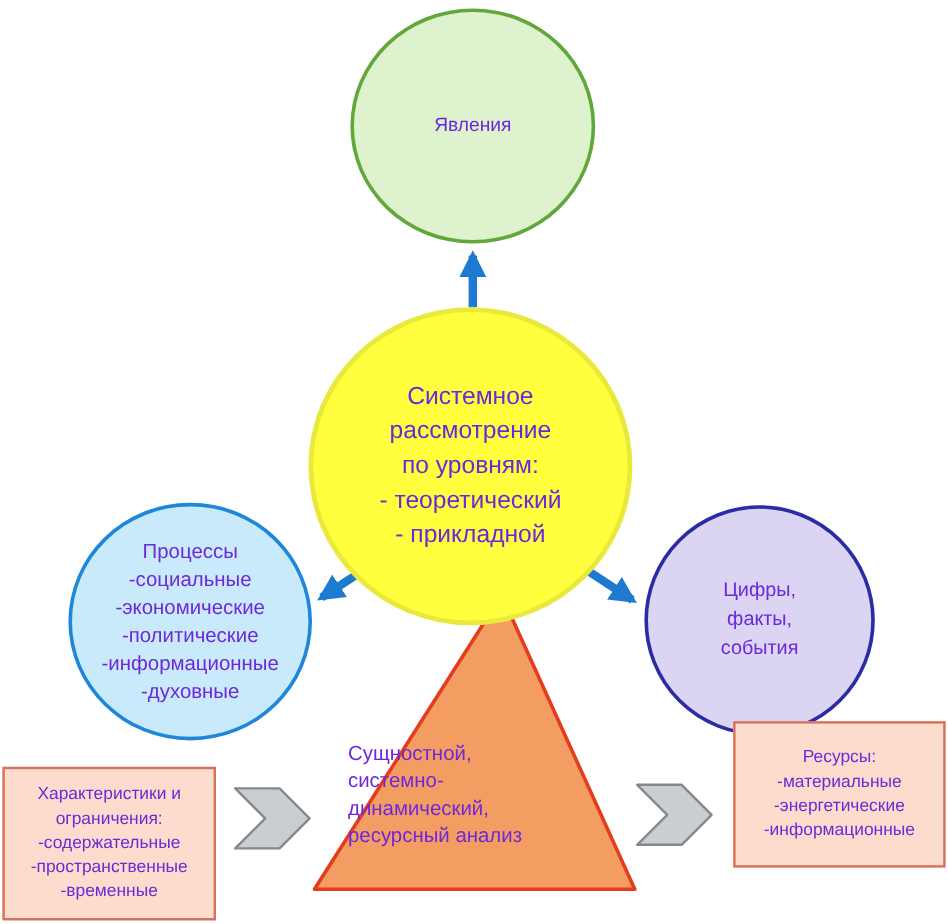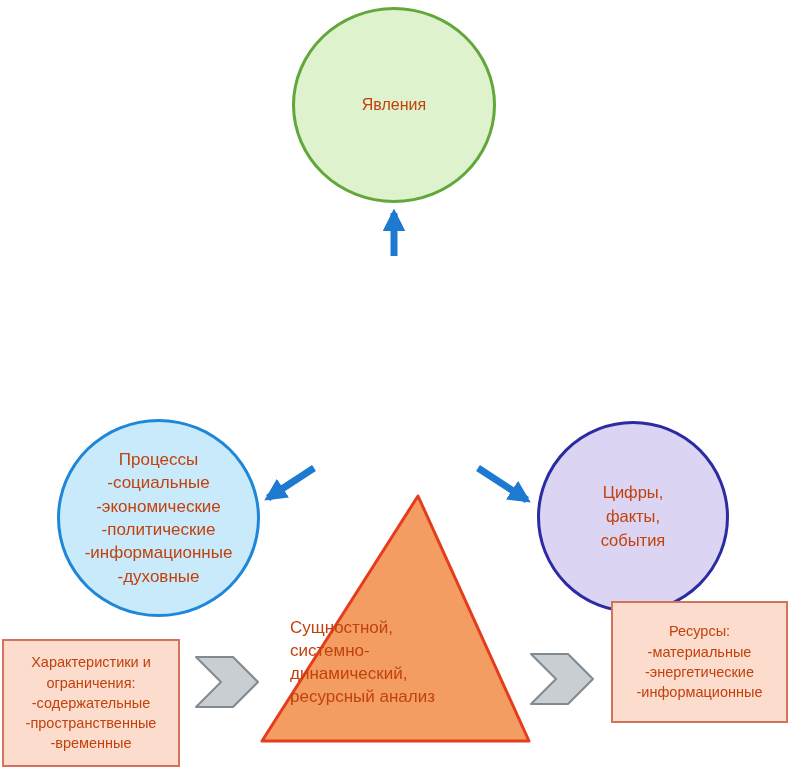--- a/index.html
+++ b/index.html
@@ -2,21 +2,21 @@
 <html><head>
 <meta charset="utf-8">
 <style>
   html, body { margin: 0; padding: 0; background: #ffffff; }
   .canvas {
     position: relative;
     width: 790px;
     height: 770px;
     background: #ffffff;
     font-family: "Liberation Sans", sans-serif;
-    color: #c2410c;
+    color: #6d28d9;
     overflow: hidden;
   }
   .layer {
     position: absolute;
     left: 0; top: 0;
     width: 790px; height: 770px;
   }
   .circle {
     position: absolute;
     border-radius: 50%;
@@ -98,20 +98,27 @@
     <line x1="478" y1="468" x2="527" y2="500" stroke="#1d7ad0" stroke-width="7" marker-end="url(#ah)"></line>
 
     <polygon points="196,657 233,657 258,682 233,707 196,707 221,682" fill="#c9ced3" stroke="#82898f" stroke-width="2" stroke-linejoin="round"></polygon>
     <polygon points="531,654 568,654 593,679 568,704 531,704 556,679" fill="#c9ced3" stroke="#82898f" stroke-width="2" stroke-linejoin="round"></polygon>
   </svg>
 
   <div class="circle c-top">
     <span>Явления</span>
   </div>
 
+  <div class="circle c-center">
+    <span>Системное
+рассмотрение
+по уровням:
+- теоретический
+- прикладной</span>
+  </div>
 
   <div class="circle c-left">
     <span>Процессы
 -социальные
 -экономические
 -политические
 -информационные
 -духовные</span>
   </div>
 

